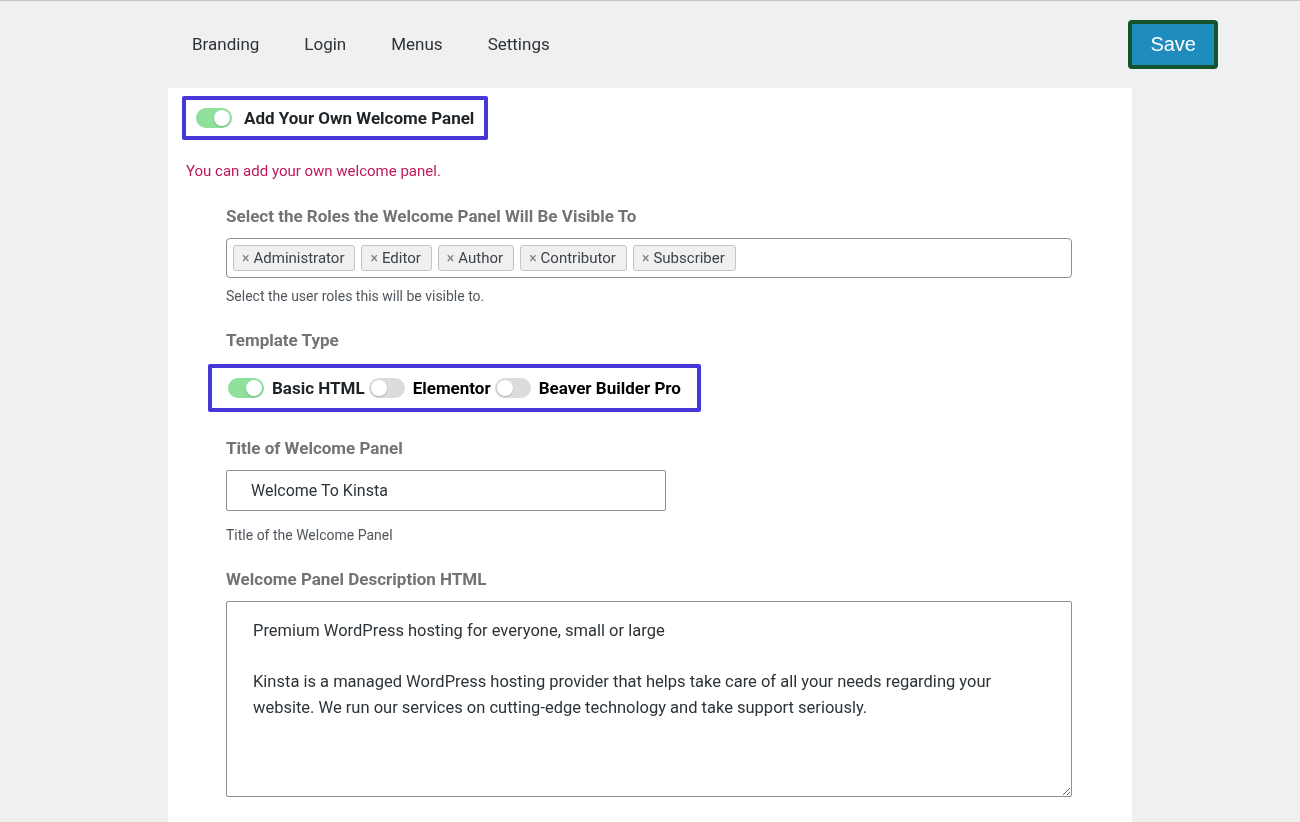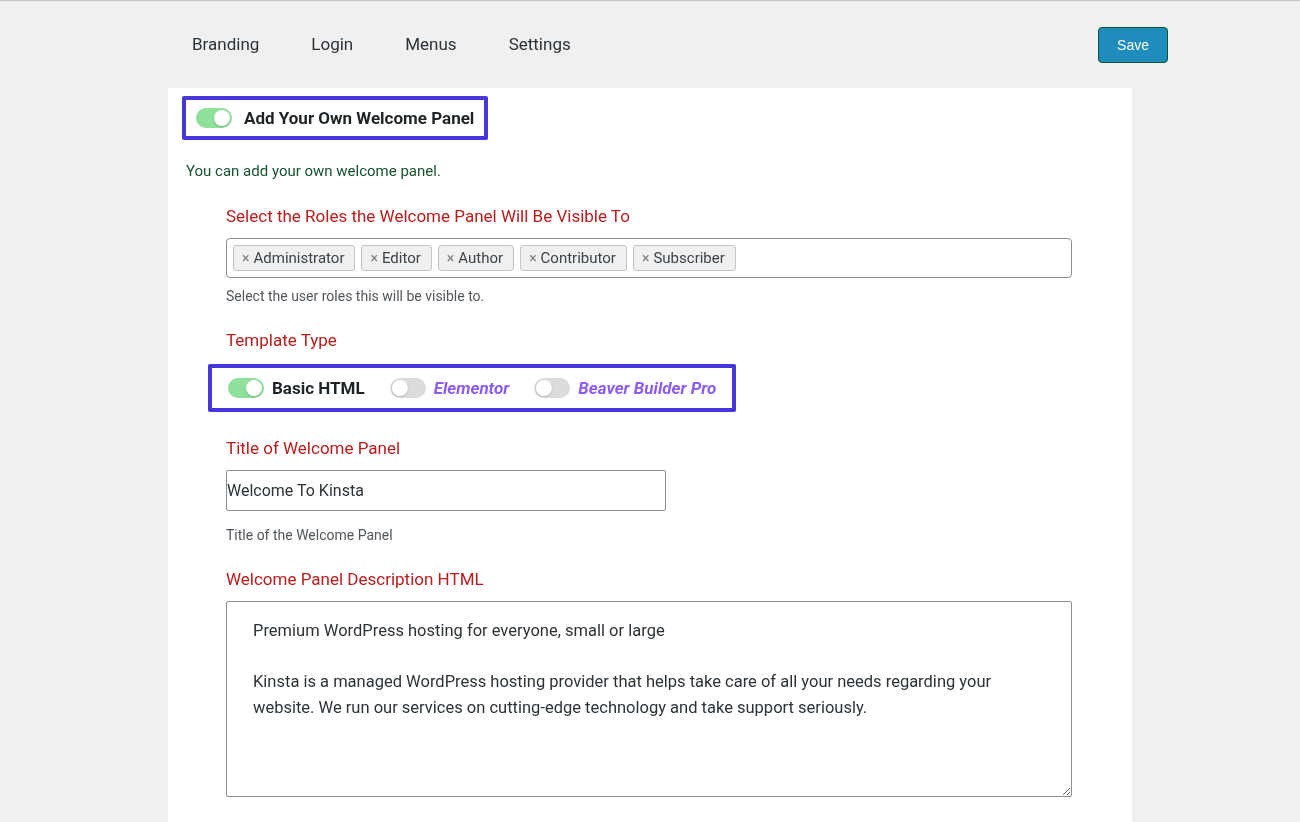--- a/index.html
+++ b/index.html
@@ -13,21 +13,21 @@
   .topbar {
     display: flex;
     align-items: center;
     justify-content: space-between;
     padding: 0 20px;
     border-top: 1px solid #c3c4c7;
     height: 88px;
   }
   .tabs {
     display: flex;
-    gap: 8px;
+    gap: 1px;
     margin-left: 150px;
   }
   .tab {
     padding: 10px 22px;
     font-size: 17px;
     color: #2c3338;
     cursor: pointer;
     line-height: 1.3;
   }
   .tab.active-wrap {
@@ -35,26 +35,26 @@
     border-radius: 2px;
     padding: 6px 3px 3px 3px;
   }
   .tab.active-wrap .inner {
     padding: 4px 18px 6px 18px;
     border-bottom: 4px solid #72aee6;
   }
   .save-btn {
     background: #1f8cbe;
     color: #fff;
-    border: 1px solid #14532d;
+    border: 4px solid #14532d;
     border-radius: 4px;
     padding: 9px 18px;
-    font-size: 14px;
+    font-size: 20px;
     cursor: pointer;
-    margin-right: 112px;
+    margin-right: 62px;
   }
   .panel {
     background: #fff;
     margin: 0 168px;
     padding-bottom: 40px;
     min-height: 720px;
   }
   .highlight-box {
     border: 4px solid #4637d6;
     border-radius: 2px;
@@ -86,32 +86,32 @@
   }
   .toggle.on .knob { right: 2px; }
   .toggle.off .knob { left: 2px; }
   .toggle-label {
     font-weight: 700;
     font-size: 17px;
     color: #1d2327;
     margin-left: 12px;
   }
   .hint {
-    color: #14532d;
+    color: #be185d;
     font-size: 15px;
     margin: 22px 0 0 18px;
   }
   .section {
     margin: 26px 0 0 58px;
     padding-right: 60px;
   }
   .section-title {
-    font-weight: 400;
-    font-size: 17px;
-    color: #b91c1c;
+    font-weight: 700;
+    font-size: 17px;
+    color: #737373;
     margin-bottom: 12px;
   }
   .tag-input {
     border: 1px solid #8c8f94;
     border-radius: 4px;
     padding: 6px;
     display: flex;
     flex-wrap: wrap;
     gap: 6px;
     background: #fff;
@@ -136,37 +136,37 @@
   }
   .template-row-outer {
     margin: 14px 0 0 40px;
   }
   .template-highlight {
     border: 4px solid #4637d6;
     border-radius: 2px;
     display: inline-flex;
     align-items: center;
     padding: 10px 16px;
-    gap: 25px;
+    gap: 4px;
   }
   .tmpl-item {
     display: inline-flex;
     align-items: center;
     gap: 8px;
   }
   .tmpl-label {
     font-weight: 700;
     font-size: 17px;
   }
   .tmpl-label.on { color: #1d2327; }
-  .tmpl-label.off { color: #8b5cf6; font-style: italic; }
+  .tmpl-label.off { color: #000000; }
   .text-input {
     border: 1px solid #8c8f94;
     border-radius: 2px;
-    padding: 10px 0;
+    padding: 10px 24px;
     font-size: 16px;
     width: 440px;
     color: #2c3338;
     font-family: inherit;
   }
   .textarea {
     border: 1px solid #8c8f94;
     border-radius: 2px;
     padding: 16px 26px;
     font-size: 16.5px;

